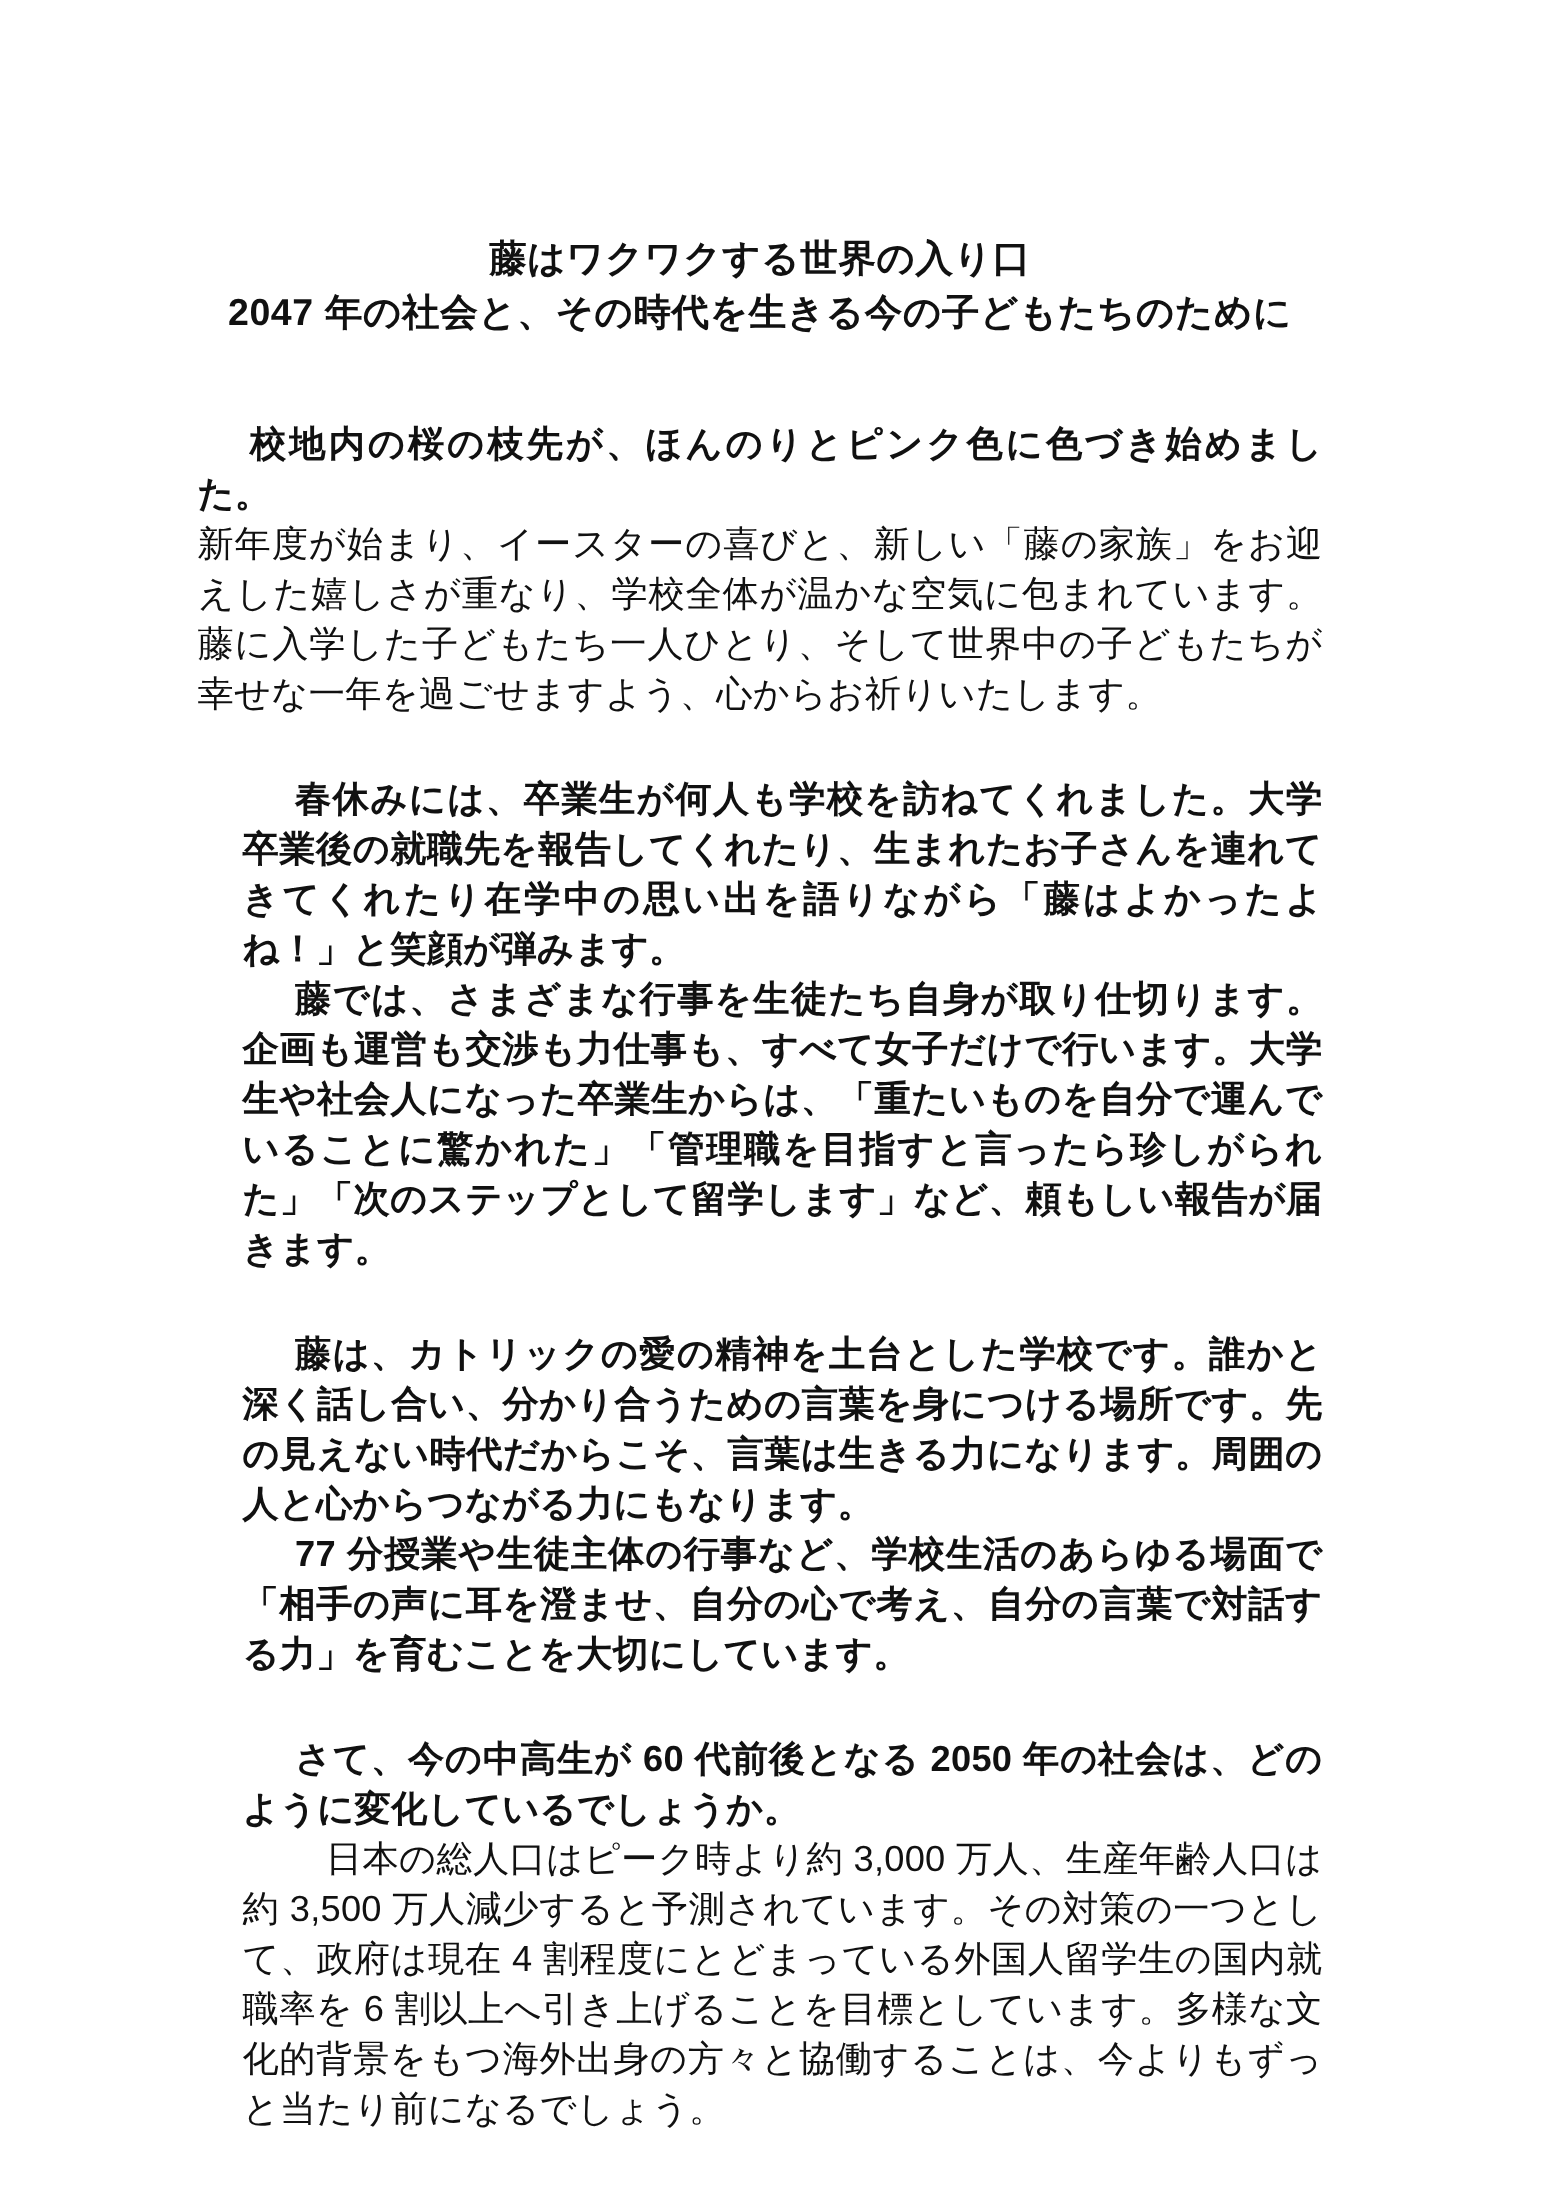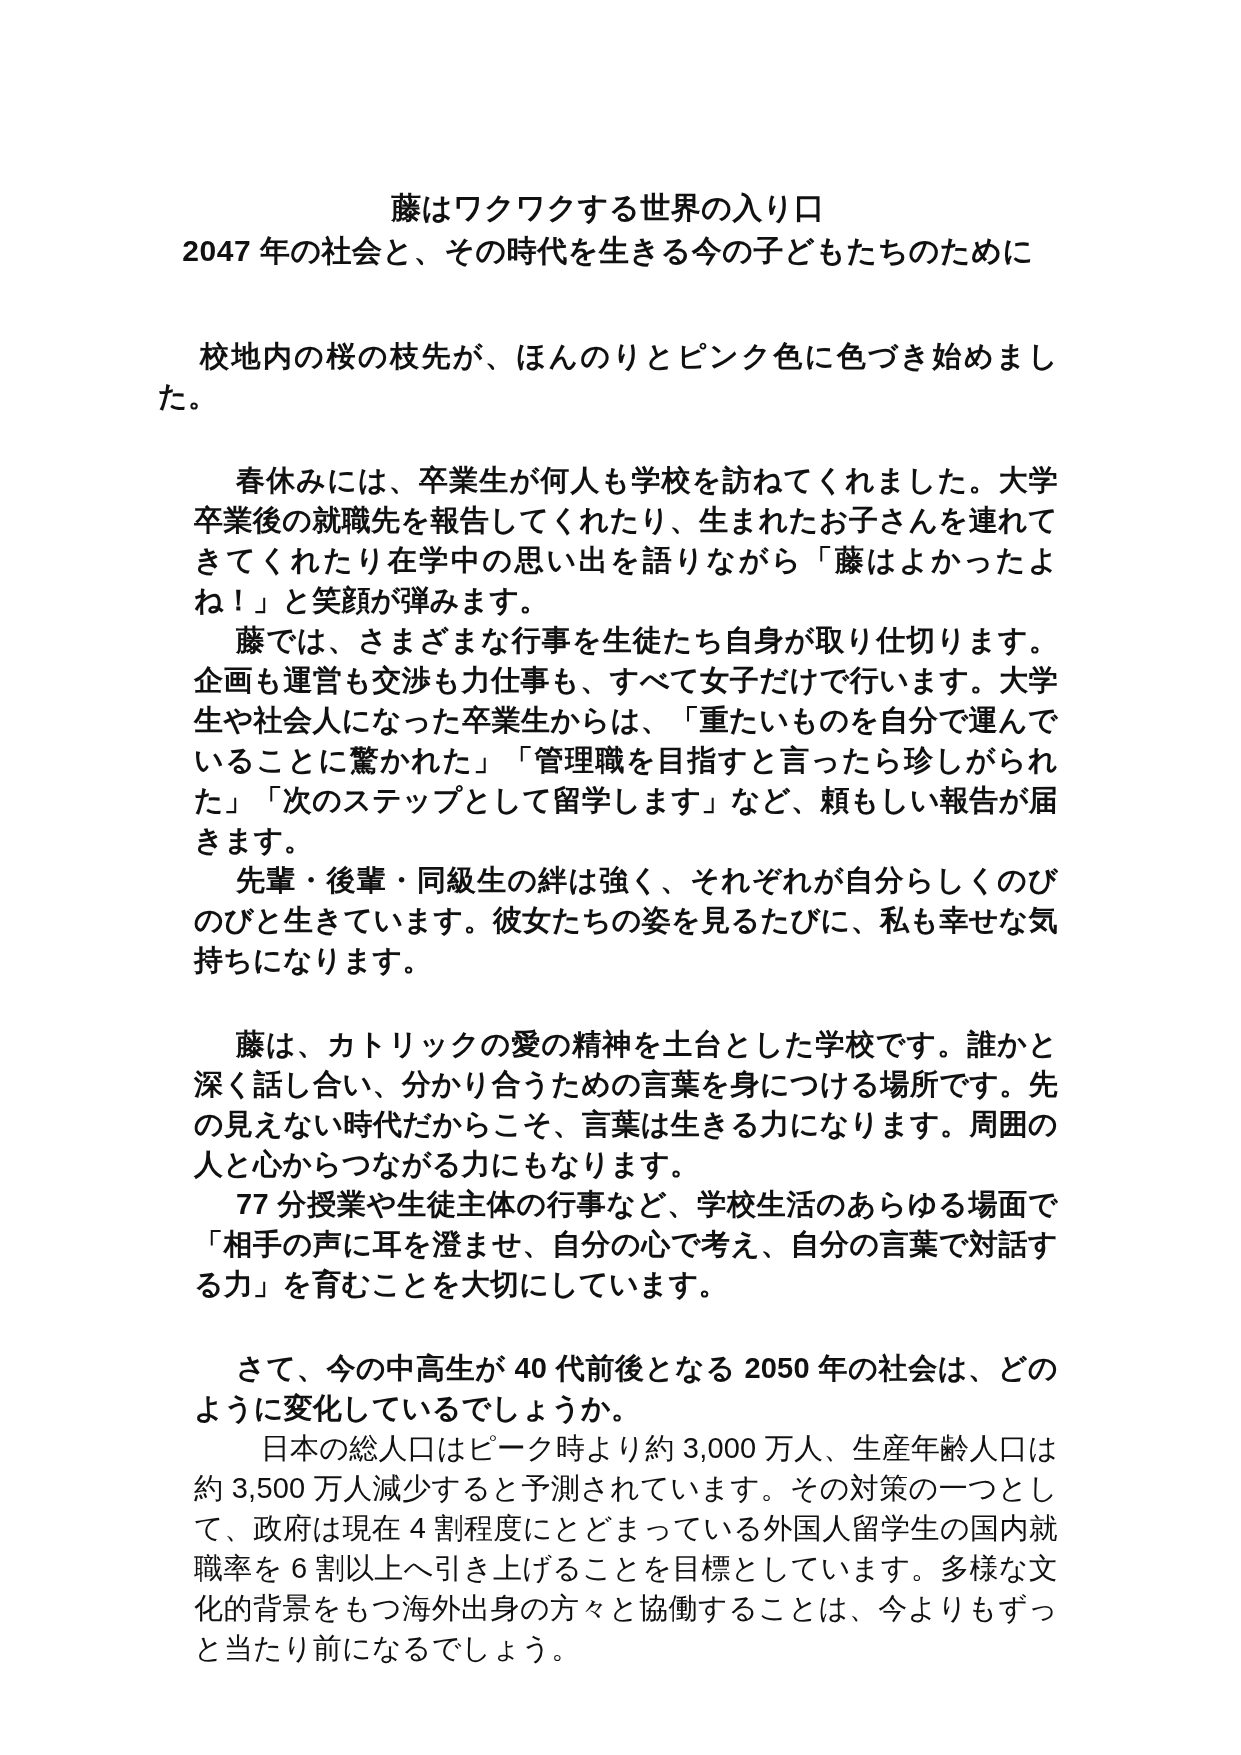--- a/index.html
+++ b/index.html
@@ -57,33 +57,33 @@
 
     <header class="doc-title">
       <div>藤はワクワクする世界の入り口</div>
       <div>2047 年の社会と、その時代を生きる今の子どもたちのために</div>
     </header>
 
     <div class="doc-body">
 
       <section class="section">
         <p class="para indent">校地内の桜の枝先が、ほんのりとピンク色に色づき始めました。</p>
+        <p class="para">新年度が始まり、イースターの喜びと、新しい「藤の家族」をお迎えした嬉しさが重なり、学校全体が温かな空気に包まれています。藤に入学した子どもたち一人ひとり、そして世界中の子どもたちが幸せな一年を過ごせますよう、心からお祈りいたします。</p>
       </section>
 
       <section class="section">
         <p class="para indent">春休みには、卒業生が何人も学校を訪ねてくれました。大学卒業後の就職先を報告してくれたり、生まれたお子さんを連れてきてくれたり在学中の思い出を語りながら「藤はよかったよね！」と笑顔が弾みます。</p>
         <p class="para indent">藤では、さまざまな行事を生徒たち自身が取り仕切ります。企画も運営も交渉も力仕事も、すべて女子だけで行います。大学生や社会人になった卒業生からは、「重たいものを自分で運んでいることに驚かれた」「管理職を目指すと言ったら珍しがられた」「次のステップとして留学します」など、頼もしい報告が届きます。</p>
-        <p class="para indent">先輩・後輩・同級生の絆は強く、それぞれが自分らしくのびのびと生きています。彼女たちの姿を見るたびに、私も幸せな気持ちになります。</p>
       </section>
 
       <section class="section">
         <p class="para indent">藤は、カトリックの愛の精神を土台とした学校です。誰かと深く話し合い、分かり合うための言葉を身につける場所です。先の見えない時代だからこそ、言葉は生きる力になります。周囲の人と心からつながる力にもなります。</p>
         <p class="para indent">77 分授業や生徒主体の行事など、学校生活のあらゆる場面で「相手の声に耳を澄ませ、自分の心で考え、自分の言葉で対話する力」を育むことを大切にしています。</p>
       </section>
 
       <section class="section">
-        <p class="para indent">さて、今の中高生が 40 代前後となる 2050 年の社会は、どのように変化しているでしょうか。</p>
+        <p class="para indent">さて、今の中高生が 60 代前後となる 2050 年の社会は、どのように変化しているでしょうか。</p>
         <p class="para indent-wide">日本の総人口はピーク時より約 3,000 万人、生産年齢人口は約 3,500 万人減少すると予測されています。その対策の一つとして、政府は現在 4 割程度にとどまっている外国人留学生の国内就職率を 6 割以上へ引き上げることを目標としています。多様な文化的背景をもつ海外出身の方々と協働することは、今よりもずっと当たり前になるでしょう。</p>
       </section>
 
     </div>
   </div>
 </div>
 
 </body></html>

